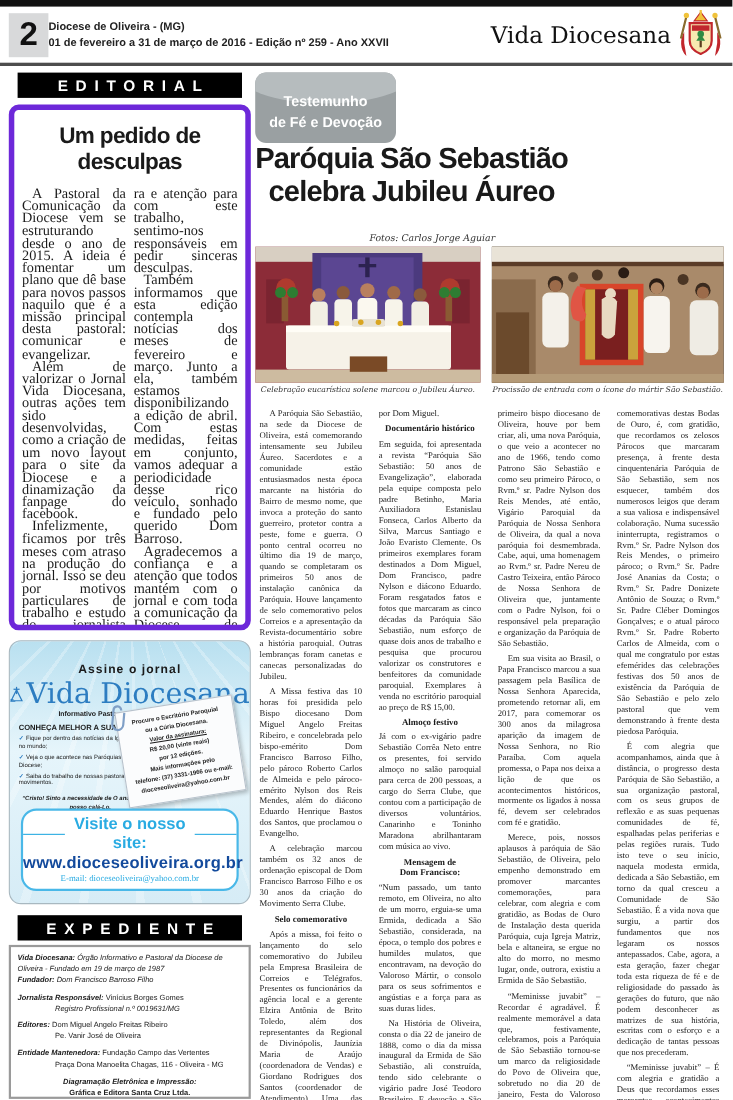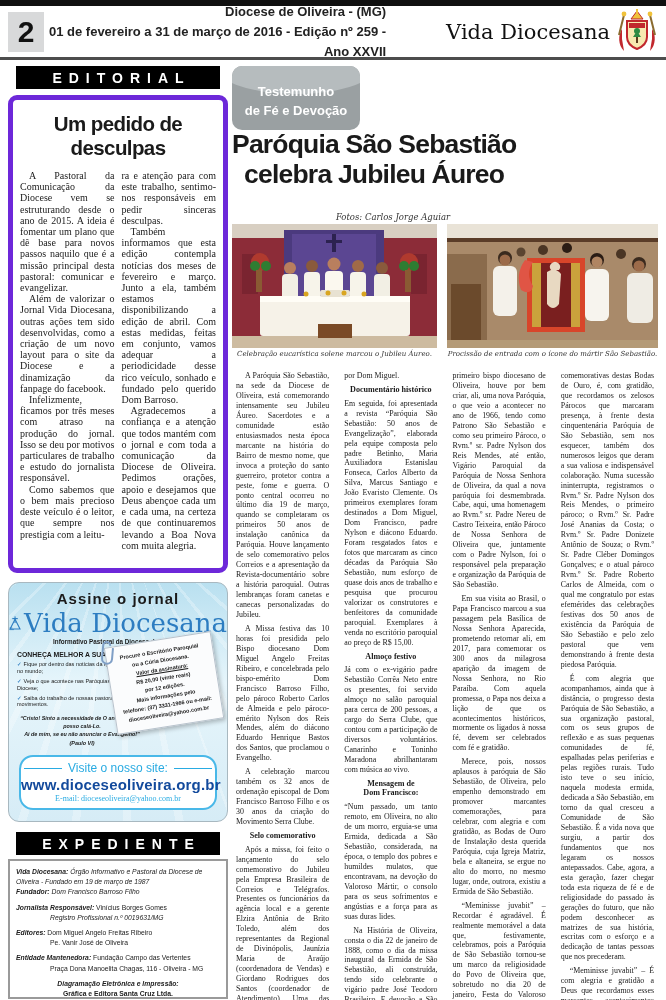--- a/index.html
+++ b/index.html
@@ -7,65 +7,65 @@
     width:666px;height:1000px;position:relative;background:#fff;
     font-family:"Liberation Serif",serif;color:#1a1a1a;overflow:hidden;
     -webkit-hyphens:auto;hyphens:auto;
   }
 
   
   .topbar{position:absolute;top:0;left:0;right:0;height:6px;background:#101010;}
   .header{position:absolute;top:11px;left:8px;right:8px;height:42px;display:flex;align-items:center;}
   .pagenum{width:36px;height:40px;background:#d8d9da;display:flex;align-items:center;justify-content:center;
     font-family:"Liberation Sans",sans-serif;font-weight:bold;font-size:30px;color:#111;}
-  .header-center{flex:1;text-align:right;font-family:"Liberation Sans",sans-serif;font-weight:bold;
-    font-size:13px;line-height:1.55;color:#222;padding-right:60px;}
+  .header-center{flex:1;text-align:left;font-family:"Liberation Sans",sans-serif;font-weight:bold;
+    font-size:10px;line-height:1.55;color:#222;padding-right:60px;}
   .masthead-wrap{display:flex;align-items:center;gap:6px;}
   .masthead{font-family:"DejaVu Serif","Liberation Serif",serif;font-size:21px;color:#111;white-space:nowrap;}
   .header-rule{position:absolute;top:57px;left:0;right:0;height:3px;background:#4d4d4d;}
 
   
   .left-col{position:absolute;left:8px;top:66px;width:220px;}
   .black-banner{width:204px;margin:0 auto;background:#000;color:#fff;text-align:center;
     font-family:"Liberation Sans",sans-serif;font-weight:bold;font-size:14px;letter-spacing:7px;
     padding:4px 0 3px;text-indent:7px;}
   .edit-box{margin-top:6px;border:5px solid #6d28d9;border-radius:9px;height:478px;padding:8px 7px;
     box-sizing:border-box;overflow:hidden;}
   .edit-title{font-family:"Liberation Sans",sans-serif;font-weight:bold;font-size:20.5px;
     letter-spacing:-0.6px;text-align:center;margin:4px 0 10px;}
   .edit-cols{display:flex;gap:7px;}
-  .edit-cols .ecol{width:50%;font-size:10px;line-height:11.2px;text-align:justify;}
+  .edit-cols .ecol{width:50%;font-size:13px;line-height:11.2px;text-align:justify;}
   .ecol p{margin:0;text-indent:9px;}
 
   
   .ad{margin-top:9px;height:240px;border:1px solid #a8b8c0;border-radius:11px;position:relative;
     background:linear-gradient(#b9e0f0,#e6f5fb 42%,#d6ecf6);box-sizing:border-box;overflow:hidden;}
   .ad::before{content:"";position:absolute;inset:0;border-radius:inherit;
     background:repeating-conic-gradient(from 160deg at 50% -30%,rgba(255,255,255,0) 0 8deg,rgba(255,255,255,.28) 8deg 9.5deg);}
   .ad>*{position:relative;}
-  .ad-kicker{text-align:center;font-family:"Liberation Sans",sans-serif;font-weight:bold;font-size:15px;
-    margin-top:7px;letter-spacing:1px;}
+  .ad-kicker{text-align:center;font-family:"Liberation Sans",sans-serif;font-weight:bold;font-size:11px;
+    margin-top:20px;letter-spacing:1px;}
   .vd-row{display:flex;justify-content:center;align-items:center;gap:3px;margin-top:1px;}
   .vd-text{font-family:"DejaVu Serif","Liberation Serif",serif;font-size:26px;color:#2d7dc1;white-space:nowrap;}
   .vd-sub{text-align:center;font-family:"Liberation Sans",sans-serif;font-weight:bold;font-size:6.3px;margin-top:0;}
   .ad-left{width:130px;margin:6px 0 0 8px;}
   .ad-heading{font-family:"Liberation Sans",sans-serif;font-weight:bold;font-size:6.9px;}
   .ad-bullet{font-family:"Liberation Sans",sans-serif;font-size:5.5px;margin-top:3px;line-height:1.25;}
   .ad-bullet .tick{color:#2d7dc1;font-weight:bold;margin-right:2px;}
   .ad-quote{font-family:"Liberation Sans",sans-serif;font-weight:bold;font-style:italic;font-size:5.4px;
     text-align:center;margin-top:6px;line-height:1.5;white-space:pre-line;}
   .note{position:absolute;right:9px;top:56px;width:98px;background:#fbfcfd;border:1px solid #b7c2cc;
     transform:rotate(-9deg);box-shadow:1.5px 2.5px 4px rgba(0,0,0,.25);padding:7px 4px 6px;
     font-family:"Liberation Sans",sans-serif;font-weight:bold;font-size:5.5px;text-align:center;line-height:1.65;}
   .note .u{text-decoration:underline;}
   .clip{position:absolute;left:-7px;top:-9px;transform:rotate(14deg);}
   .site-box{position:absolute;left:10px;right:10px;bottom:11px;background:#fff;border:2px solid #49b8e8;
     border-radius:14px;text-align:center;padding:4px 0 5px;}
-  .site-label{color:#29abe2;font-family:"Liberation Sans",sans-serif;font-size:12px;
-    display:flex;align-items:center;justify-content:center;gap:6px;}
+  .site-label{color:#29abe2;font-family:"Liberation Sans",sans-serif;font-size:15px;
+    display:flex;align-items:center;justify-content:center;gap:6px;font-weight:bold;}
   .site-label::before,.site-label::after{content:"";flex:0 0 38px;height:1px;background:#29abe2;}
   .site-url{font-family:"Liberation Sans",sans-serif;font-weight:bold;font-size:15px;color:#134a9c;
     letter-spacing:.2px;margin-top:1px;}
   .site-email{font-family:Liberation Serif, serif;font-size:8px;color:#29abe2;margin-top:1px;}
 
   
   .exped{margin-top:10px;}
   .exped-box{margin-top:4px;border:2px solid #9a9a9a;height:140px;box-sizing:border-box;
     padding:6px 6px;font-family:"Liberation Sans",sans-serif;font-size:6.8px;line-height:1.5;
     color:#222;overflow:hidden;}

